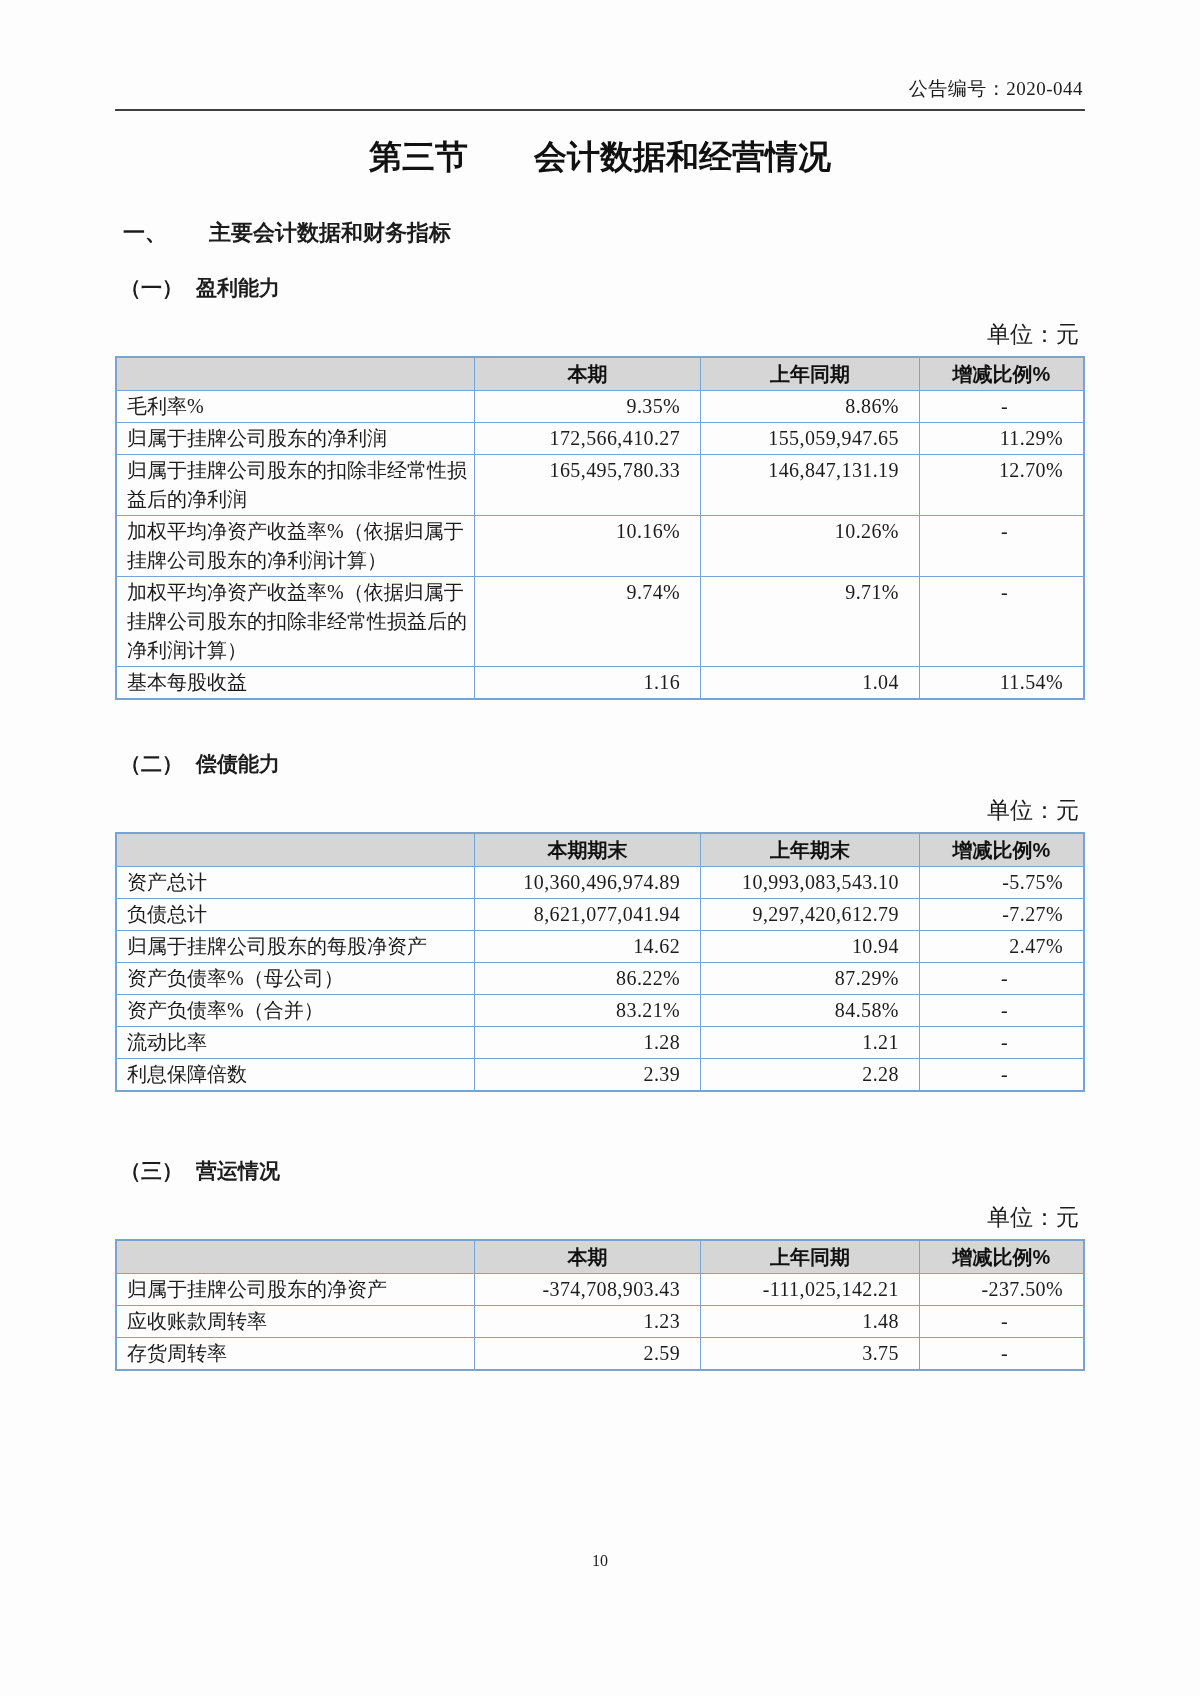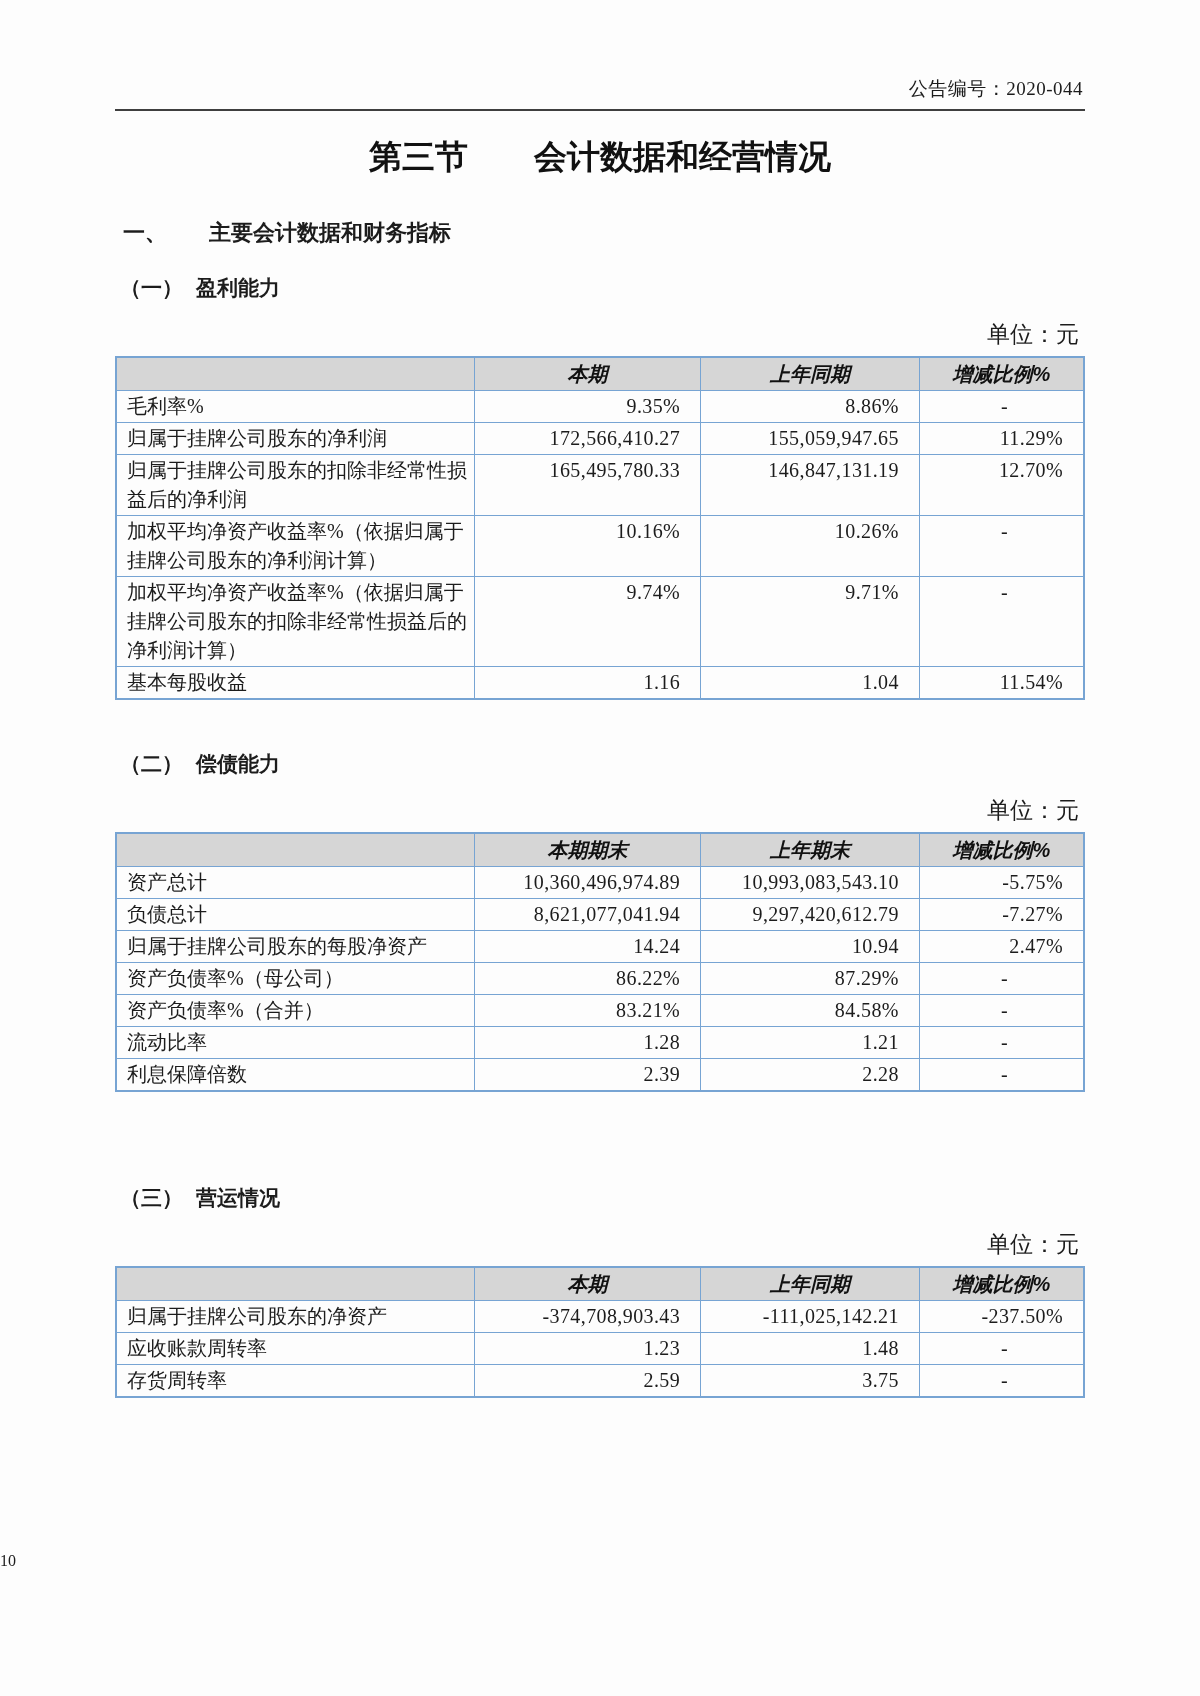--- a/index.html
+++ b/index.html
@@ -43,21 +43,21 @@
   .h2 .sec-num { margin-right: 42px; }
   .h3 {
     margin-top: 26px;
     font-family: "Liberation Sans", "DejaVu Sans", sans-serif;
     font-weight: bold;
     font-size: 21px;
     padding-left: 5px;
   }
   .h3 .sec-num { margin-right: 13px; }
   .h3.gap-md { margin-top: 50px; }
-  .h3.gap-lg { margin-top: 92px; }
+  .h3.gap-lg { margin-top: 65px; }
   .unit-note {
     margin-top: 17px;
     text-align: right;
     font-size: 23px;
     padding-right: 6px;
   }
   table {
     width: 100%;
     border-collapse: collapse;
     table-layout: fixed;
@@ -69,21 +69,20 @@
   table { border-width: 2px; }
   th {
     background: #d6d6d6;
     font-family: "Liberation Sans", "DejaVu Sans", sans-serif;
     font-weight: bold;
     font-size: 20px;
     text-align: center;
     line-height: 30px;
     padding: 1px 4px;
     color: #111;
-    font-style: italic;
   }
   td {
     vertical-align: top;
     line-height: 29px;
     padding: 1px 4px 1px 10px;
     color: #1c1c1c;
   }
   td.num {
     text-align: right;
     padding-right: 20px;
@@ -92,21 +91,21 @@
   }
   td.num.dash { text-align: center; padding-right: 4px; }
   .col-label { width: 37%; }
   .col-cur   { width: 23.4%; }
   .col-prev  { width: 22.6%; }
   .col-chg   { width: 17%; }
   .page-number {
     position: absolute;
     top: 1552px;
     left: 0; right: 0;
-    text-align: left;
+    text-align: center;
     font-size: 16px;
   }
 </style>
 </head>
 <body>
 
 <div class="page">
 
   <div class="doc-number">公告编号：2020-044</div>
   <hr class="header-rule">
@@ -203,21 +202,21 @@
           <td class="num">-5.75%</td>
         </tr>
         <tr>
           <td>负债总计</td>
           <td class="num">8,621,077,041.94</td>
           <td class="num">9,297,420,612.79</td>
           <td class="num">-7.27%</td>
         </tr>
         <tr>
           <td>归属于挂牌公司股东的每股净资产</td>
-          <td class="num">14.24</td>
+          <td class="num">14.62</td>
           <td class="num">10.94</td>
           <td class="num">2.47%</td>
         </tr>
         <tr>
           <td>资产负债率%（母公司）</td>
           <td class="num">86.22%</td>
           <td class="num">87.29%</td>
           <td class="num dash">-</td>
         </tr>
         <tr>

